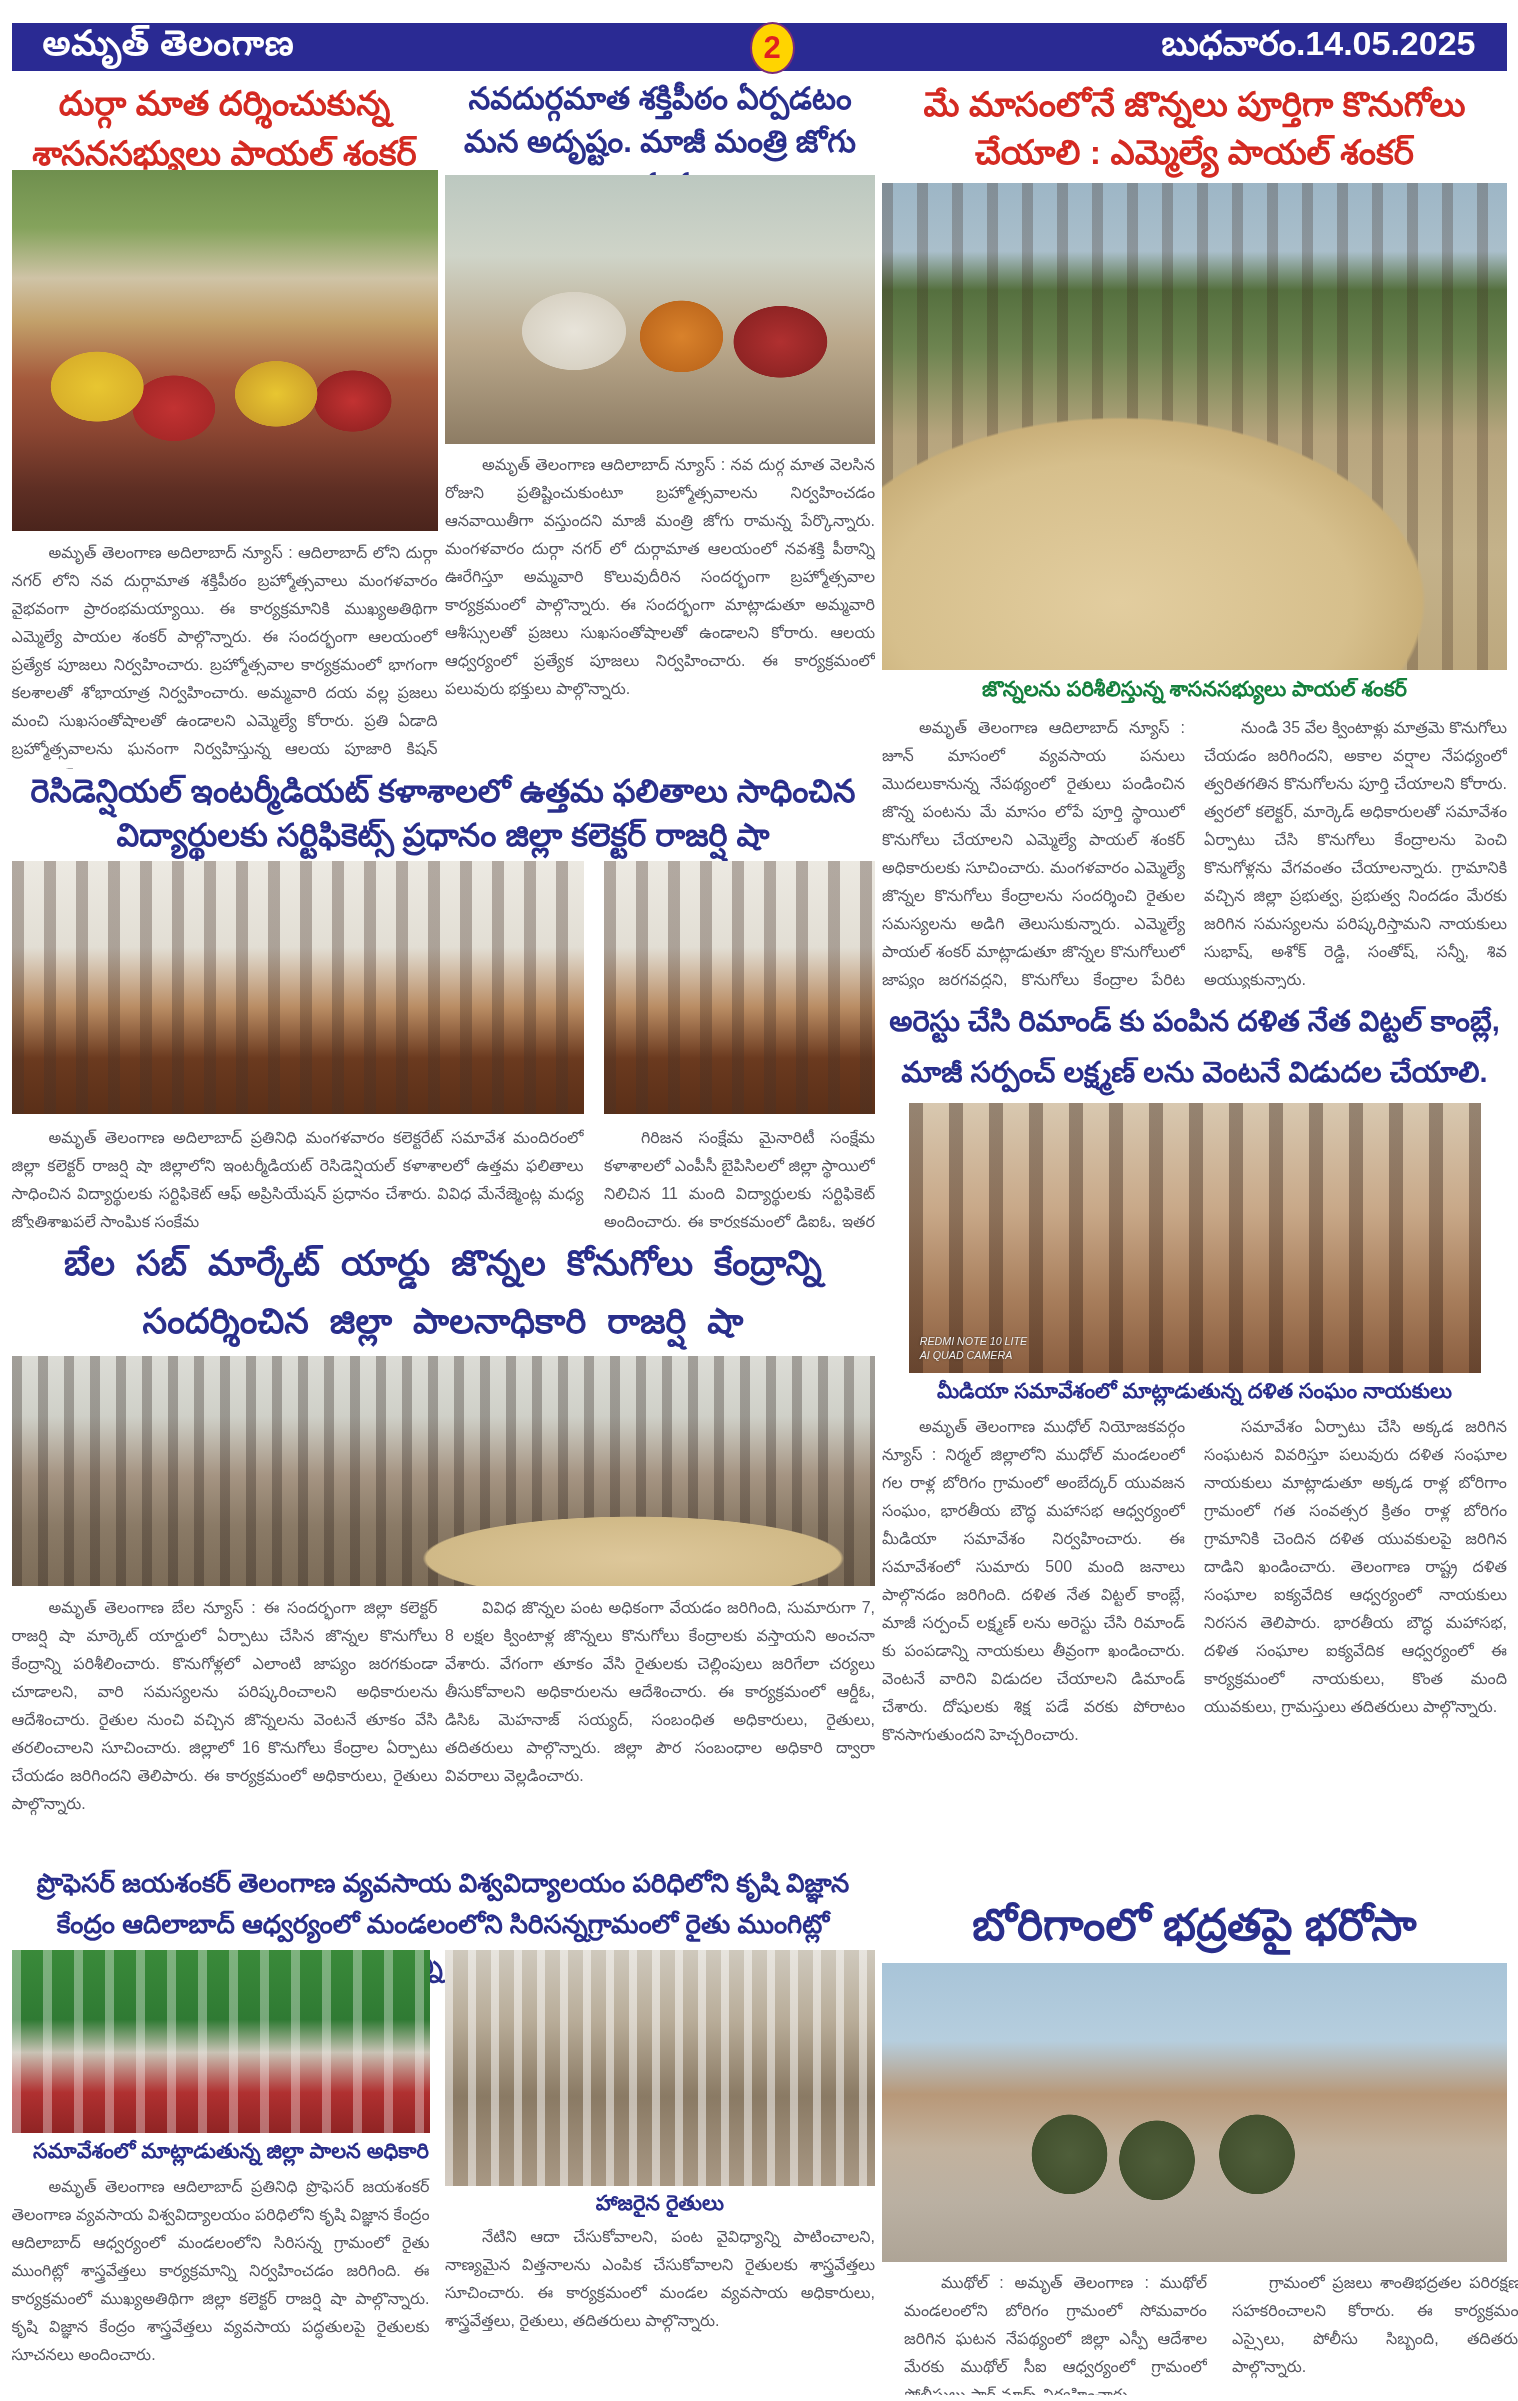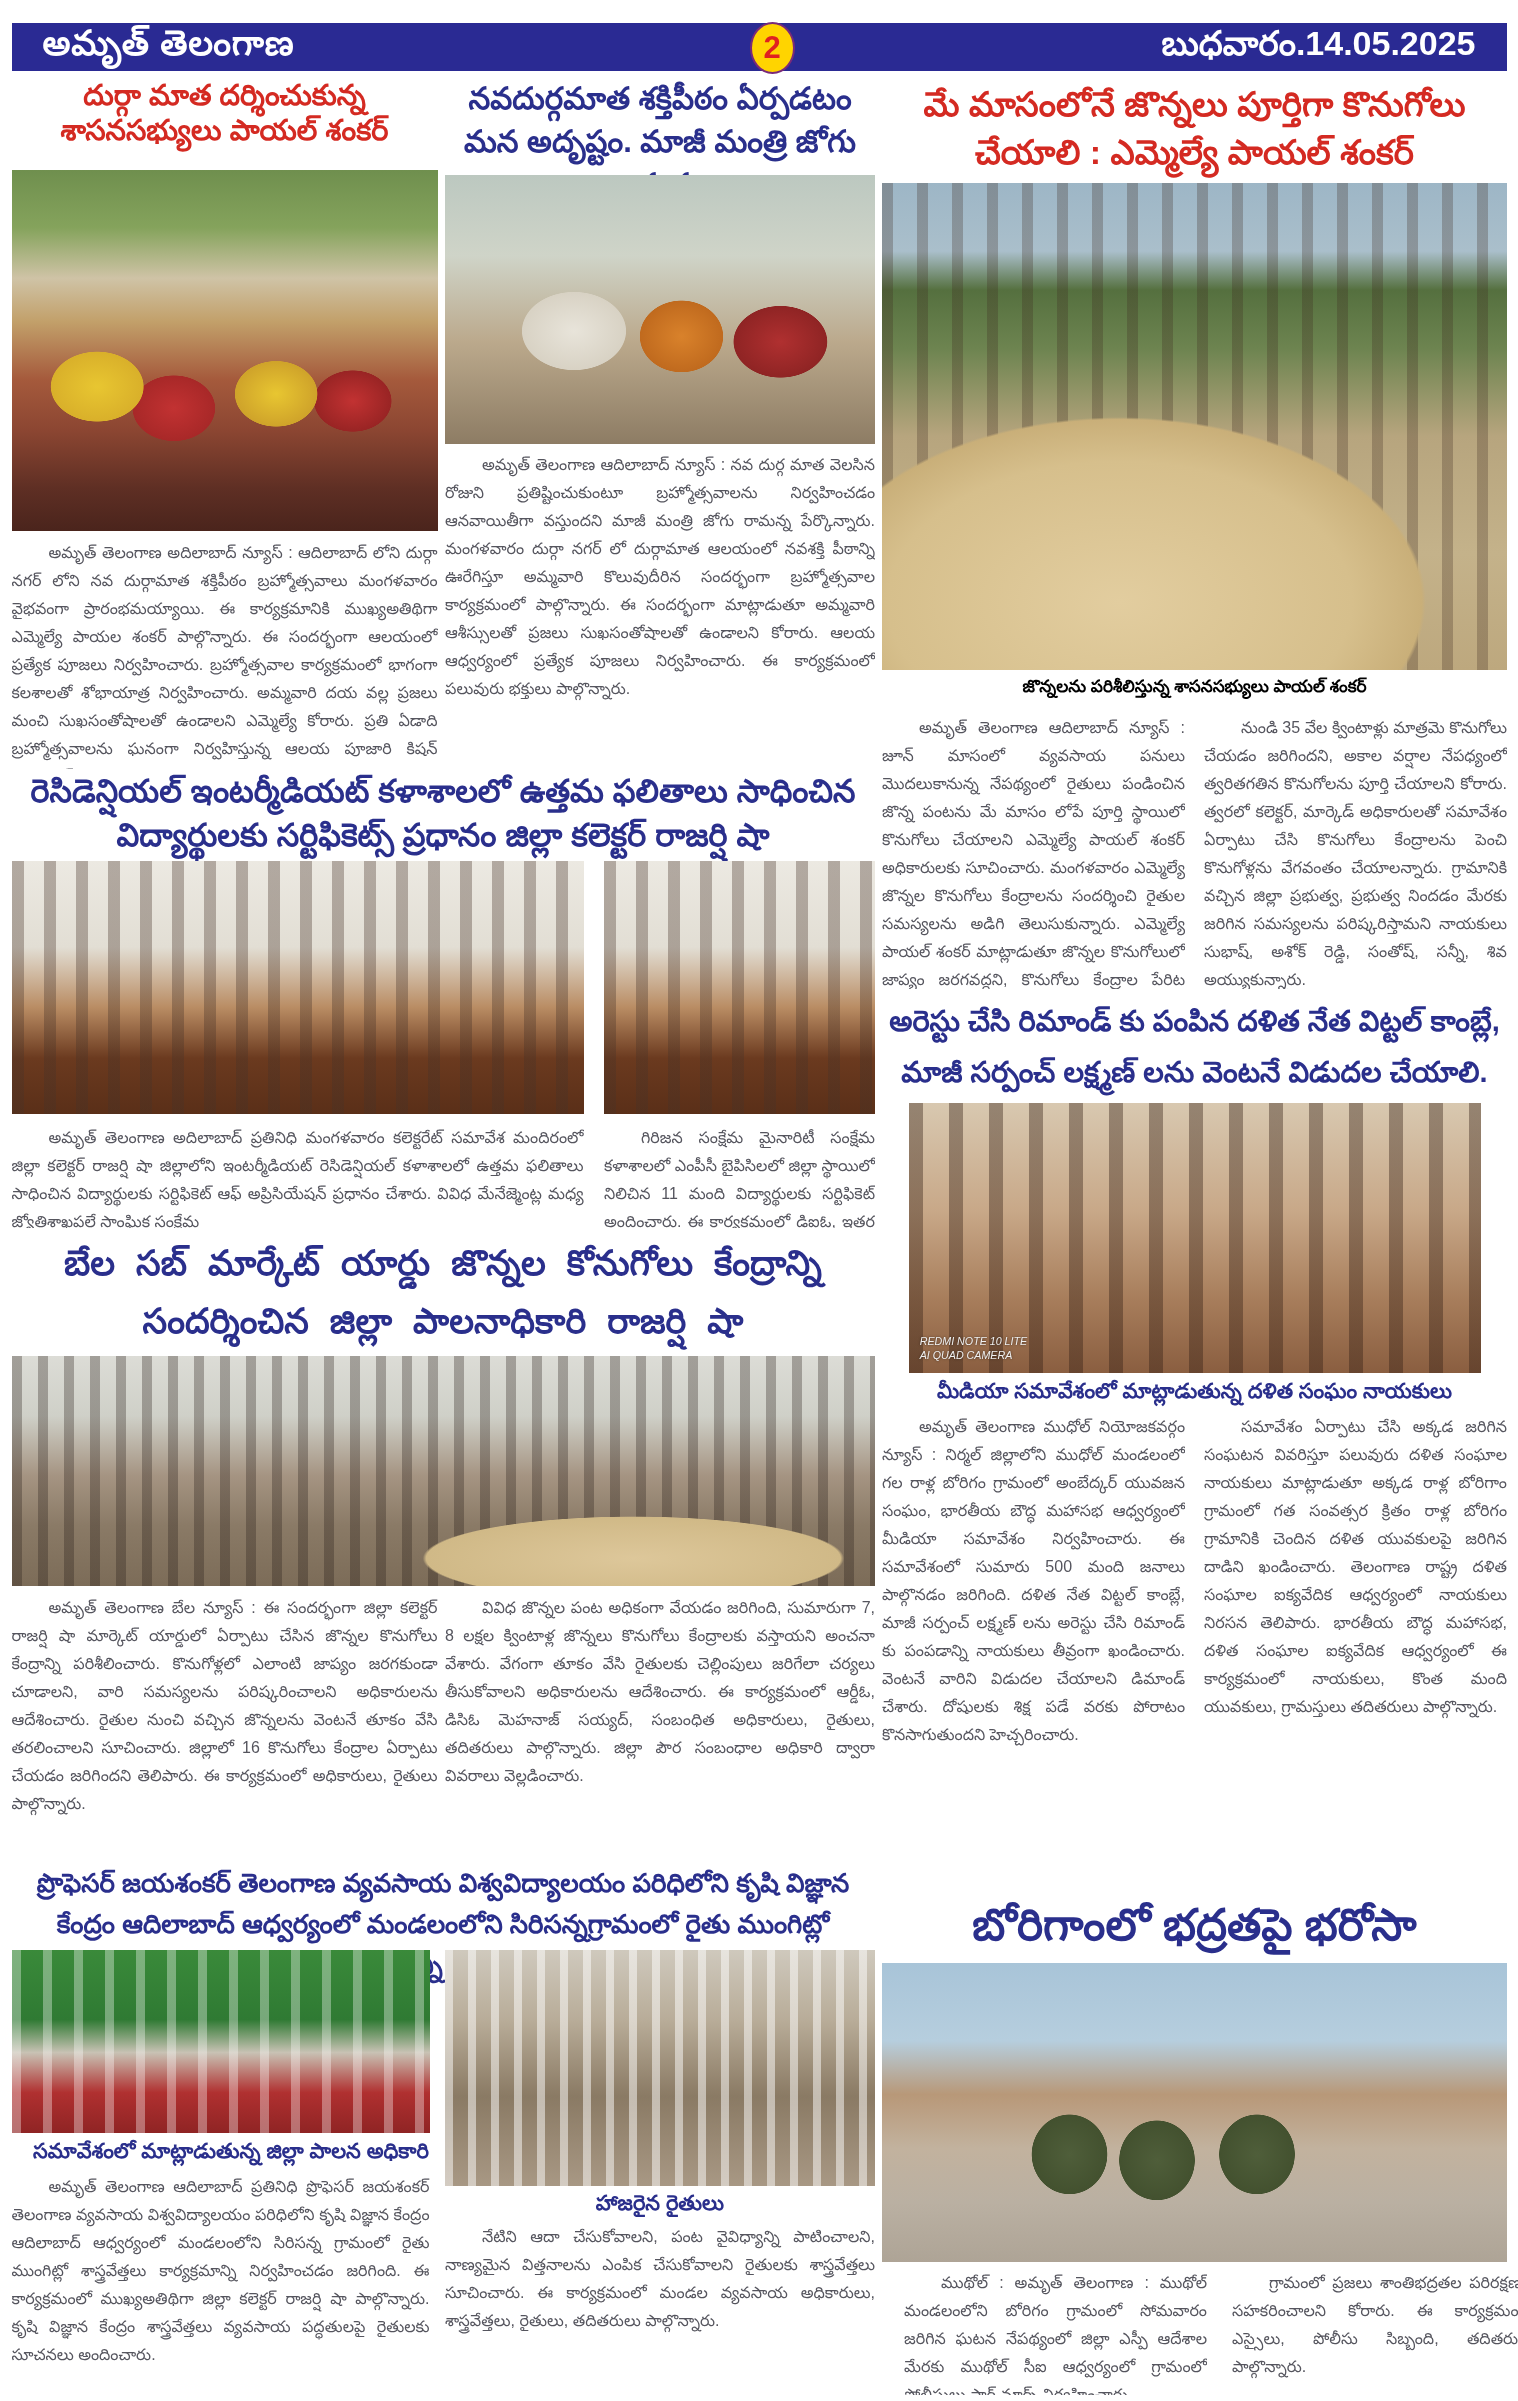--- a/index.html
+++ b/index.html
@@ -20,21 +20,21 @@
     position:absolute;left:738px;top:-0.8px;width:41px;height:48px;
     background:#ffd400;border:2.3px solid #7a2a7a;border-radius:50%;
     display:flex;align-items:center;justify-content:center;
   }
   .page-num{color:#e02020;font-size:31px;font-weight:bold;}
   
   .hl{font-weight:bold;text-align:center;}
   .hl-red{color:#d42a22;}
   .hl-blue{color:#2a2f8c;}
   .caption{font-weight:bold;text-align:center;}
-  .cap-red{color:#000000;font-size:17px;}
+  .cap-red{color:#15803d;font-size:21px;}
   .cap-blue{color:#2a2f8c;font-size:21px;}
   .body-text{
     color:#55555e;font-size:16px;line-height:28px;text-align:justify;
     text-indent:37px;overflow:hidden;
   }
   
   .photo{overflow:hidden;background:#cccccc;}
   .ph-temple{background:
     radial-gradient(ellipse 18% 16% at 20% 60%,#e8c631 0%,#d9b02a 60%,transparent 61%),
     radial-gradient(ellipse 16% 15% at 38% 66%,#c23232 0%,#a82828 60%,transparent 61%),
@@ -80,21 +80,21 @@
 <body>
 
 <div class="abs masthead">
   <span class="paper-name">అమృత్ తెలంగాణ</span>
   <div class="page-circle">
     <span class="page-num">2</span>
   </div>
   <span class="masthead-date">బుధవారం.14.05.2025</span>
 </div>
 
-<div class="abs hl hl-red" style="left:11.5px;top:78px;width:426px;height:86px;font-size:29px;line-height:35px;">దుర్గా మాత దర్శించుకున్న శాసనసభ్యులు పాయల్ శంకర్</div>
+<div class="abs hl hl-red" style="left:11.5px;top:78px;width:426px;height:86px;font-size:34px;line-height:50px;">దుర్గా మాత దర్శించుకున్న శాసనసభ్యులు పాయల్ శంకర్</div>
 <div class="abs photo ph-temple" style="left:11.5px;top:170px;width:426px;height:361px;"></div>
 <div class="abs body-text" style="left:11.5px;top:539px;width:426px;height:230px;">అమృత్ తెలంగాణ అదిలాబాద్ న్యూస్ : ఆదిలాబాద్ లోని దుర్గా నగర్ లోని నవ దుర్గామాత శక్తిపీఠం బ్రహ్మోత్సవాలు మంగళవారం వైభవంగా ప్రారంభమయ్యాయి. ఈ కార్యక్రమానికి ముఖ్యఅతిథిగా ఎమ్మెల్యే పాయల శంకర్ పాల్గొన్నారు. ఈ సందర్భంగా ఆలయంలో ప్రత్యేక పూజలు నిర్వహించారు. బ్రహ్మోత్సవాల కార్యక్రమంలో భాగంగా కలశాలతో శోభాయాత్ర నిర్వహించారు. అమ్మవారి దయ వల్ల ప్రజలు మంచి సుఖసంతోషాలతో ఉండాలని ఎమ్మెల్యే కోరారు. ప్రతి ఏడాది బ్రహ్మోత్సవాలను ఘనంగా నిర్వహిస్తున్న ఆలయ పూజారి కిషన్ మహరాజ్ ను అభినందించారు.</div>
 
 <div class="abs hl hl-blue" style="left:445px;top:77px;width:430px;height:89px;font-size:31px;line-height:43px;">నవదుర్గమాత శక్తిపీఠం ఏర్పడటం మన అదృష్టం. మాజీ మంత్రి జోగు రామన్న.</div>
 <div class="abs photo ph-shakti" style="left:445px;top:175px;width:430px;height:269px;"></div>
 <div class="abs body-text" style="left:445px;top:451px;width:430px;height:307px;">అమృత్ తెలంగాణ ఆదిలాబాద్ న్యూస్ : నవ దుర్గ మాత వెలసిన రోజుని ప్రతిష్టించుకుంటూ బ్రహ్మోత్సవాలను నిర్వహించడం ఆనవాయితీగా వస్తుందని మాజీ మంత్రి జోగు రామన్న పేర్కొన్నారు. మంగళవారం దుర్గా నగర్ లో దుర్గామాత ఆలయంలో నవశక్తి పీఠాన్ని ఊరేగిస్తూ అమ్మవారి కొలువుదీరిన సందర్భంగా బ్రహ్మోత్సవాల కార్యక్రమంలో పాల్గొన్నారు. ఈ సందర్భంగా మాట్లాడుతూ అమ్మవారి ఆశీస్సులతో ప్రజలు సుఖసంతోషాలతో ఉండాలని కోరారు. ఆలయ ఆధ్వర్యంలో ప్రత్యేక పూజలు నిర్వహించారు. ఈ కార్యక్రమంలో పలువురు భక్తులు పాల్గొన్నారు.</div>
 
 <div class="abs hl hl-red" style="left:882px;top:80px;width:625px;height:94px;font-size:34px;line-height:48px;">మే మాసంలోనే జొన్నలు పూర్తిగా కొనుగోలు చేయాలి : ఎమ్మెల్యే పాయల్ శంకర్</div>
 <div class="abs photo ph-grain" style="left:882px;top:183px;width:625px;height:487px;"></div>
 <div class="abs caption cap-red" style="left:882px;top:677px;width:625px;height:29px;">జొన్నలను పరిశీలిస్తున్న శాసనసభ్యులు  పాయల్ శంకర్</div>

